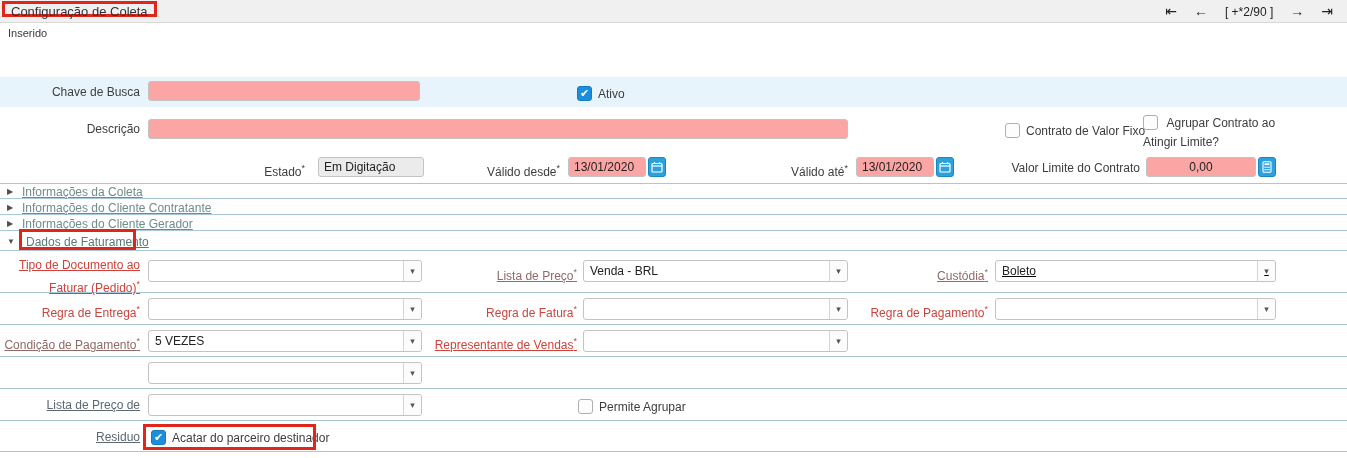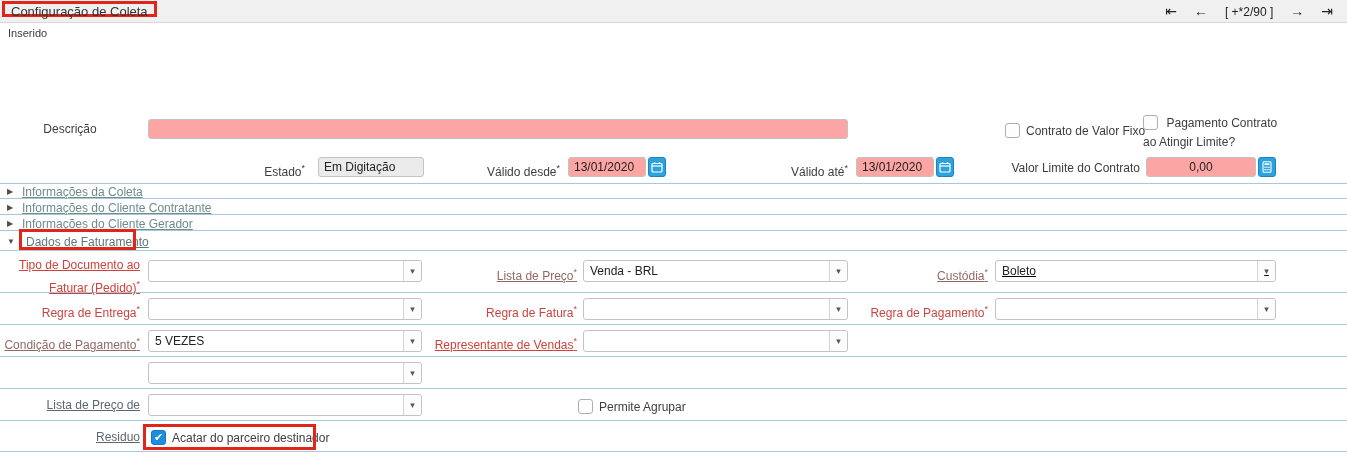--- a/index.html
+++ b/index.html
@@ -74,32 +74,41 @@
       <span class="nav-btn">⇤</span>
       <span class="nav-btn">←</span>
       <span class="nav-counter">[ +*2/90 ]</span>
       <span class="nav-btn">→</span>
       <span class="nav-btn">⇥</span>
     </div>
   </div>
 
   <div class="status-txt">Inserido</div>
 
+  <div class="row blue-row" style="top:77px;height:30px;">
+    <div class="lbl" style="left:0;width:140px;line-height:30px;">
+      <span>Chave de Busca</span>
+    </div>
+    <input class="inp" style="left: 148px; top: 4px; width: 272px;" value="">
+    <div style="position:absolute;left:577px;top:7px;">
+      <span class="cb">✔</span><span class="cb-lbl">Ativo</span>
+    </div>
+  </div>
 
   <div class="row" style="top:107px;height:45px;">
-    <div class="lbl" style="left:0;width:140px;line-height:45px;text-align:center;">
+    <div class="lbl" style="left:0;width:140px;line-height:45px;">
       <span>Descrição</span>
     </div>
     <input class="inp" style="left: 148px; top: 12px; width: 700px;" value="">
     <div style="position:absolute;left:1005px;top:14px;white-space:nowrap;">
       <span class="cb"></span><span class="cb-lbl">Contrato de Valor Fixo</span>
     </div>
     <div style="position:absolute;left:1143px;top:6px;width:140px;line-height:18px;">
       <span class="cb"></span>
-      <span class="cb-lbl" style="margin-left:4px;">Pagamento Contrato ao Atingir Limite?</span>
+      <span class="cb-lbl" style="margin-left:4px;">Agrupar Contrato ao Atingir Limite?</span>
     </div>
   </div>
 
   <div class="row hline" style="top:152px;height:32px;">
     <div class="lbl" style="left:150px;width:155px;line-height:32px;">
       <span>Estado</span><sup>*</sup>
     </div>
     <input class="inp inp-disabled" style="left: 318px; top: 5px; width: 106px;" value="Em Digitação">
 
     <div class="lbl" style="left:420px;width:140px;line-height:32px;">

